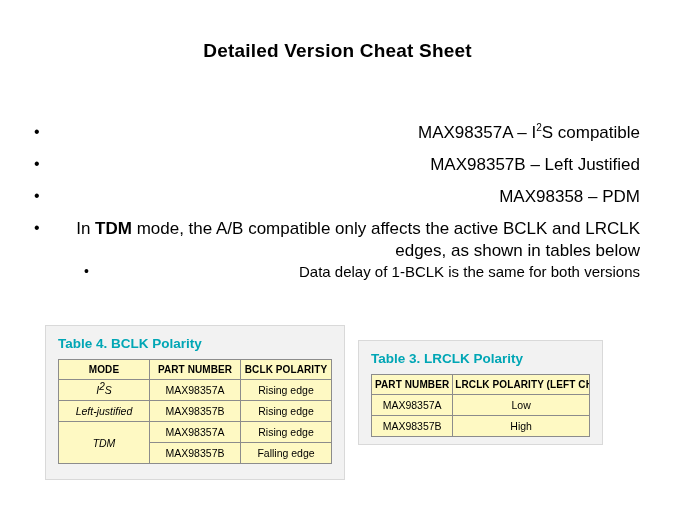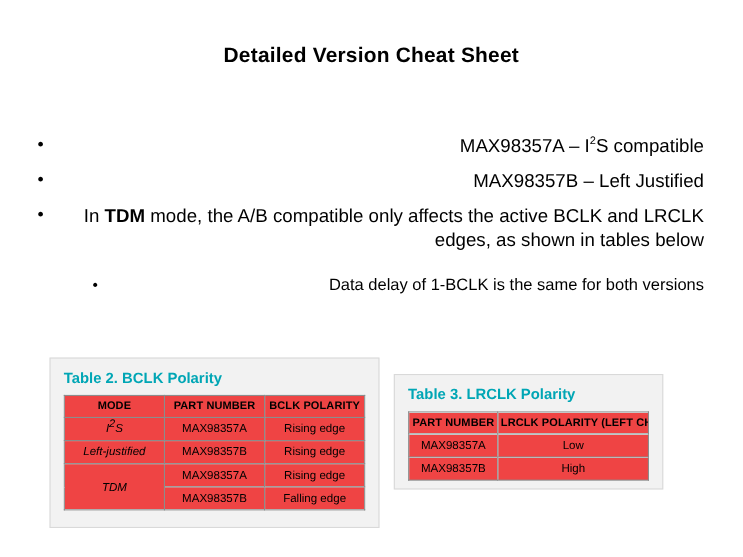--- a/index.html
+++ b/index.html
@@ -55,21 +55,21 @@
     font-size: 16px;
   }
   .bullet.wrap {
     line-height: 22px;
   }
   .sub-bullet {
     position: relative;
     padding-left: 48px;
     font-size: 15px;
     line-height: 20px;
-    margin-top: 20px;
+    margin-top: 0;
     color: #000;
   }
   .sub-bullet::before {
     content: "\2022";
     position: absolute;
     left: 32px;
     top: -1px;
     font-size: 14px;
   }
   sup {
@@ -110,21 +110,21 @@
     border-collapse: collapse;
     width: 100%;
     background: #ffffff;
     table-layout: fixed;
   }
   table.grid th, table.grid td {
     border: 1px solid #8c8c8c;
     font-size: 10.5px;
     text-align: center;
     padding: 4px 2px;
-    background: #ef4444;
+    background: #fef9c3;
     color: #000;
     white-space: nowrap;
     overflow: hidden;
   }
   table.grid th {
     font-weight: bold;
     font-size: 10px;
     letter-spacing: 0.1px;
   }
   #tbl-bclk td.mode { width: 31%; font-style: italic; }
@@ -142,32 +142,35 @@
   <div class="bullets">
 
     <div class="bullet">
       <span>MAX98357A –  I</span><sup>2</sup><span>S compatible</span>
     </div>
 
     <div class="bullet">
       <span>MAX98357B – Left Justified</span>
     </div>
 
+    <div class="bullet">
+      <span>MAX98358 – PDM</span>
+    </div>
 
     <div class="bullet wrap">
       <span>In </span><b>TDM</b><span> mode, the A/B compatible only affects the active BCLK and LRCLK edges, as shown in tables below</span>
       <div class="sub-bullet">
         <span>Data delay of 1-BCLK is the same for both versions</span>
       </div>
     </div>
 
   </div>
 
   <div class="table-card" id="card-bclk">
-    <div class="table-caption">Table 2. BCLK Polarity</div>
+    <div class="table-caption">Table 4. BCLK Polarity</div>
     <table class="grid" id="tbl-bclk">
       <thead>
         <tr>
           <th class="mode">MODE</th>
           <th class="pn">PART NUMBER</th>
           <th class="pol">BCLK POLARITY</th>
         </tr>
       </thead>
       <tbody>
         <tr>

